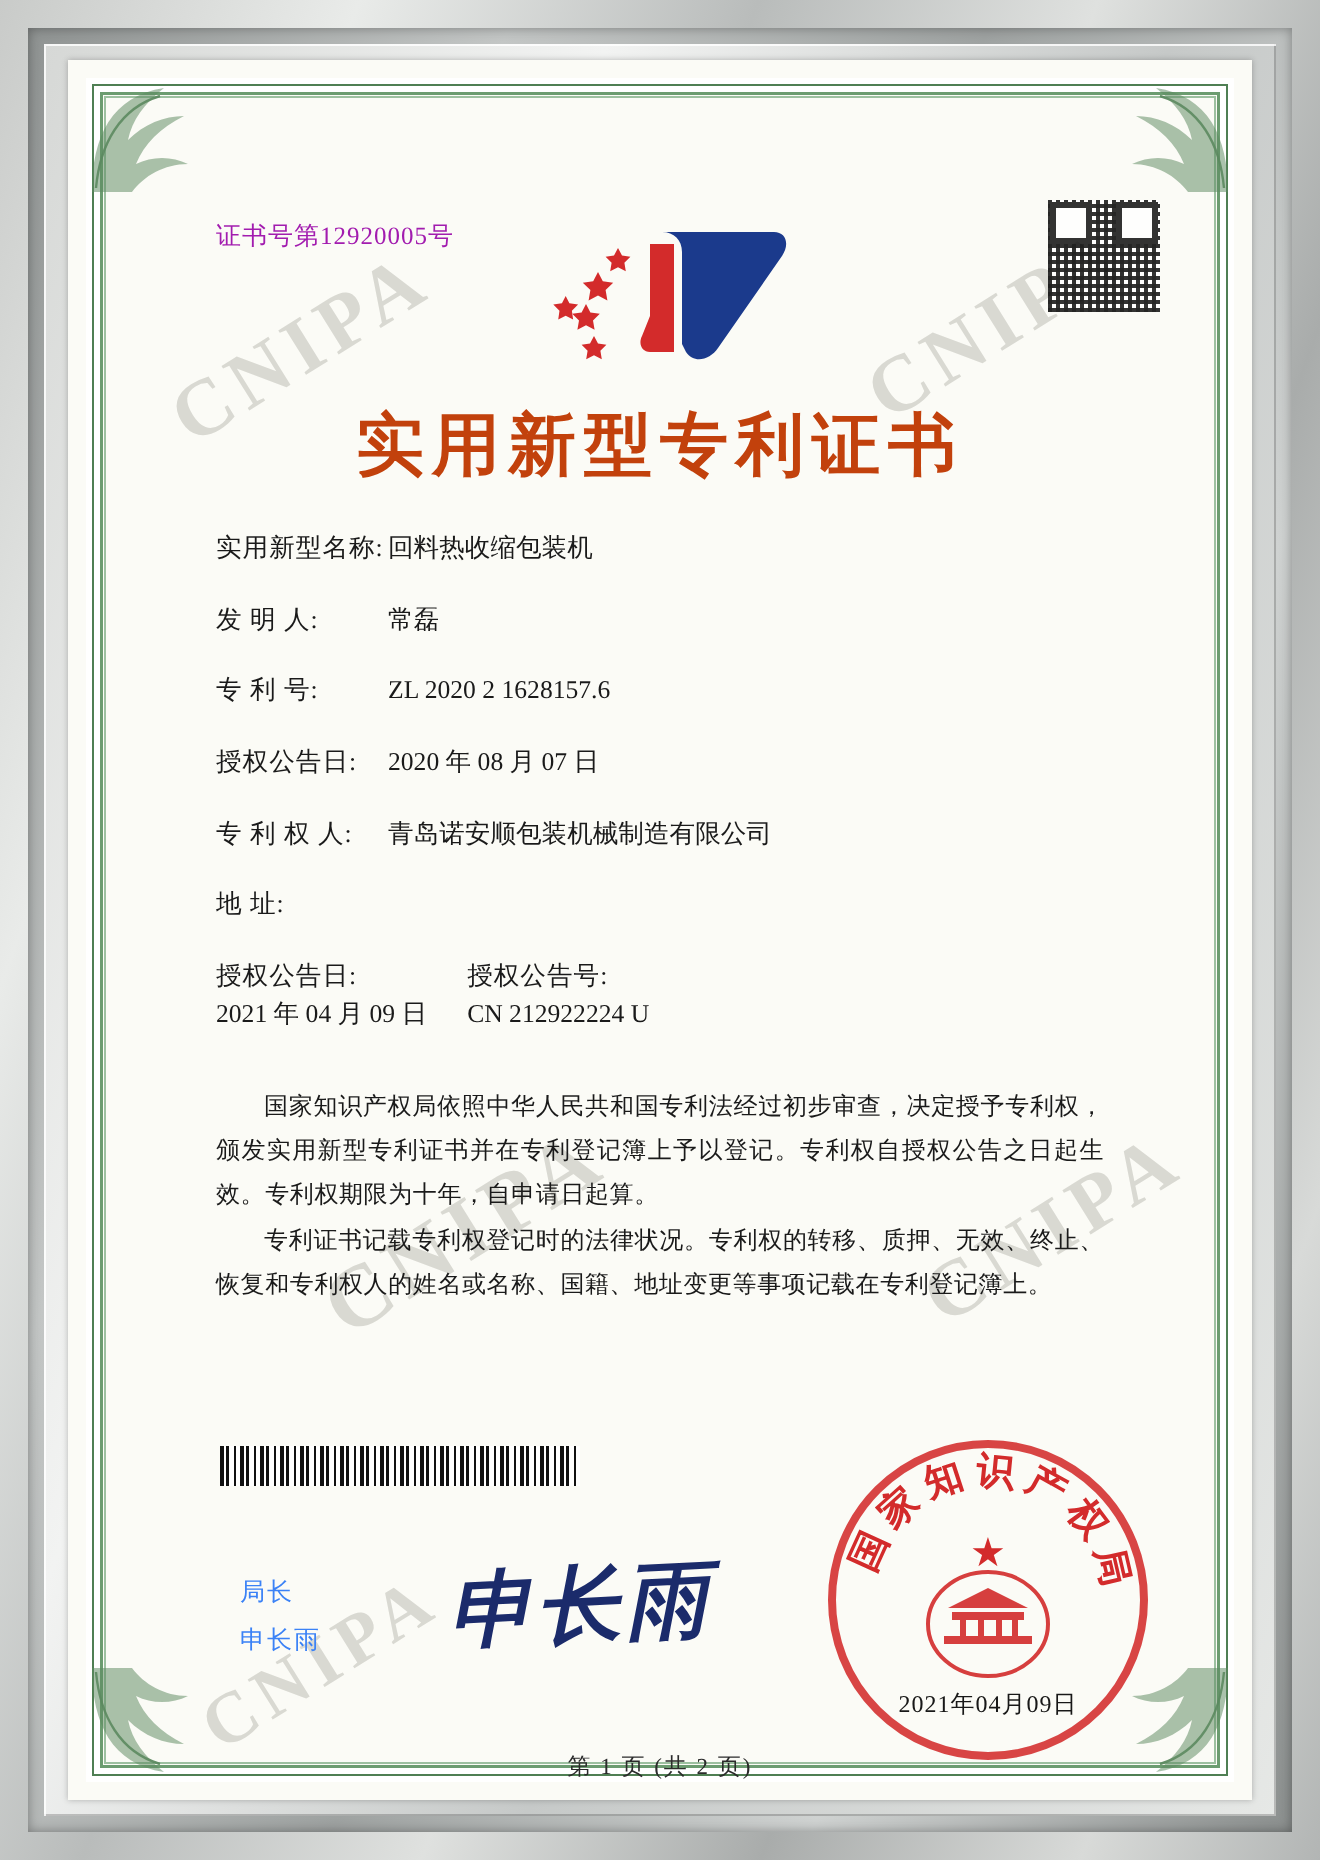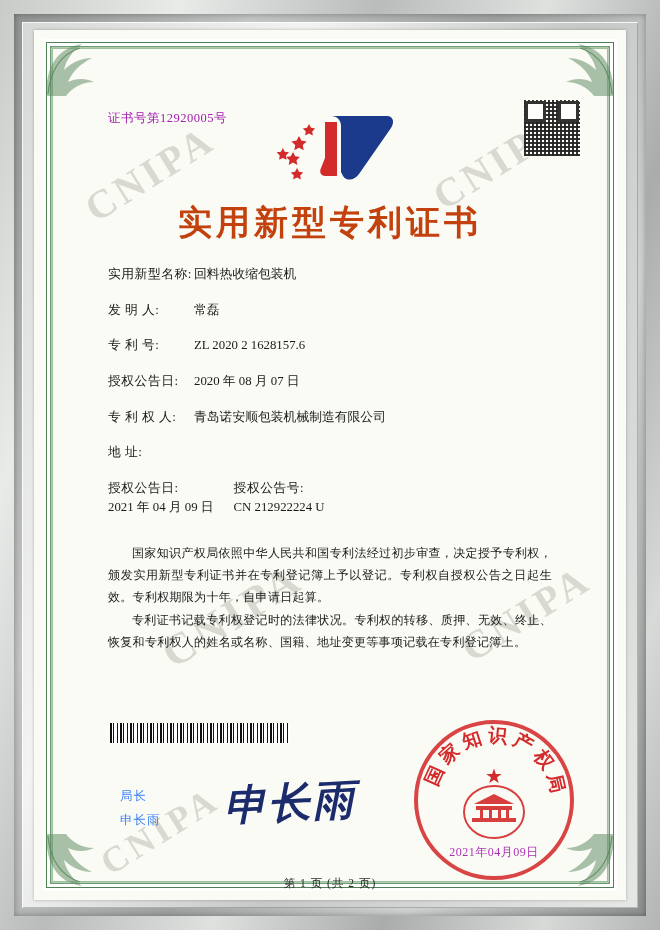--- a/index.html
+++ b/index.html
@@ -141,21 +141,21 @@
   }
   .seal .star{
     position:absolute;left:50%;top:44px;transform:translateX(-50%);
     font-size:20px;color:#d32b2b;
   }
   .seal-text{
     position:absolute;left:0;top:0;width:160px;height:160px;
   }
   .seal-date{
     position:absolute;left:18px;top:124px;width:124px;text-align:center;
-    font-size:12px;color:#a21caf;letter-spacing:.5px;opacity:.9;
+    font-size:12px;color:#000000;letter-spacing:.5px;opacity:.9;
   }
 
   .page-no{
     position:absolute;left:0;right:0;top:846px;text-align:center;
     font-size:11.5px;color:#2b2b2b;letter-spacing:1px;
   }
 </style>
 </head>
 <body>
 

